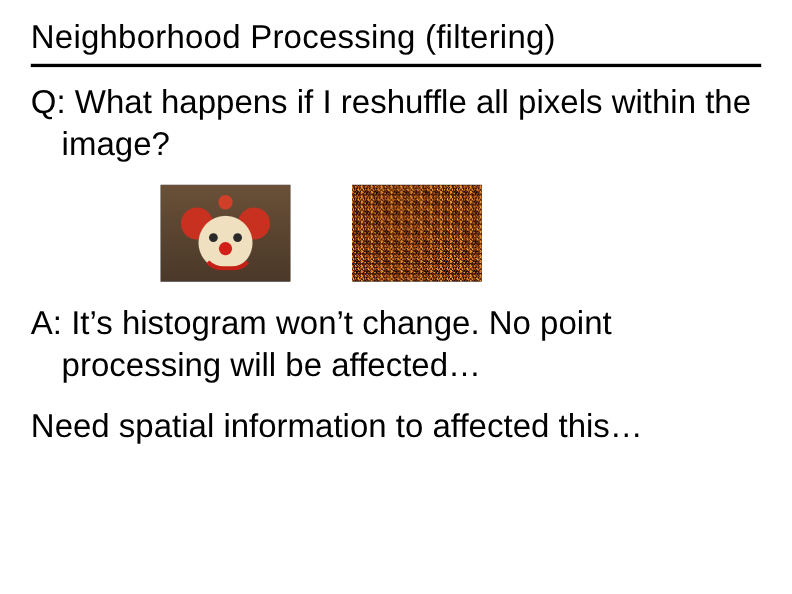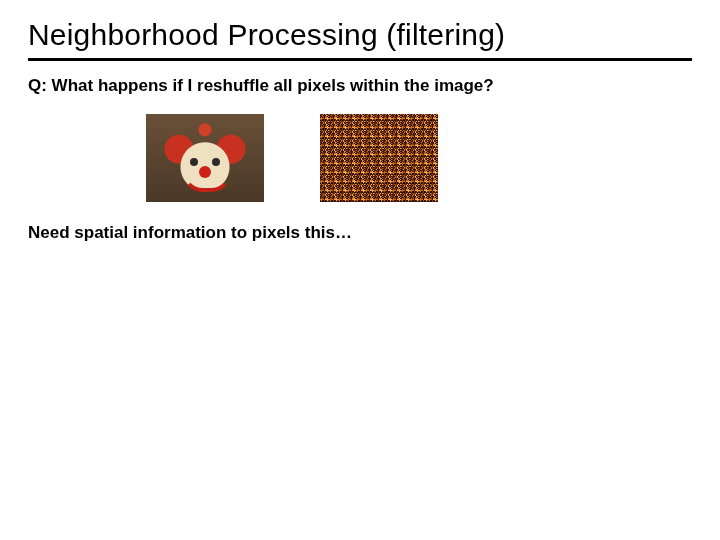--- a/index.html
+++ b/index.html
@@ -23,23 +23,23 @@
     margin: 0 0 6px 0;
     letter-spacing: 0.2px;
   }
   .rule {
     border: none;
     border-top: 3px solid #000;
     margin: 0 0 14px 0;
     width: 100%;
   }
   .body {
-    font-size: 17px;
+    font-size: 30px;
     line-height: 1.25;
-    font-weight: 700;
+    font-weight: 400;
   }
   .para {
     margin: 0 0 18px 0;
     padding-left: 0;
     text-indent: 0;
   }
   .hang {
     padding-left: 28px;
     text-indent: -28px;
   }
@@ -139,16 +139,17 @@
         <div class="nose"></div>
         <div class="mouth"></div>
       </div>
       <div class="thumb noise" title="shuffled-noise-image">
         <div class="layer"></div>
         <div class="layer2"></div>
         <div class="layer3"></div>
       </div>
     </div>
 
+    <p class="para hang">A: It’s histogram won’t change.  No point processing will be affected…</p>
 
-    <p class="para">Need spatial information to pixels this…</p>
+    <p class="para">Need spatial information to affected this…</p>
   </div>
 </div>
 
 </body></html>

